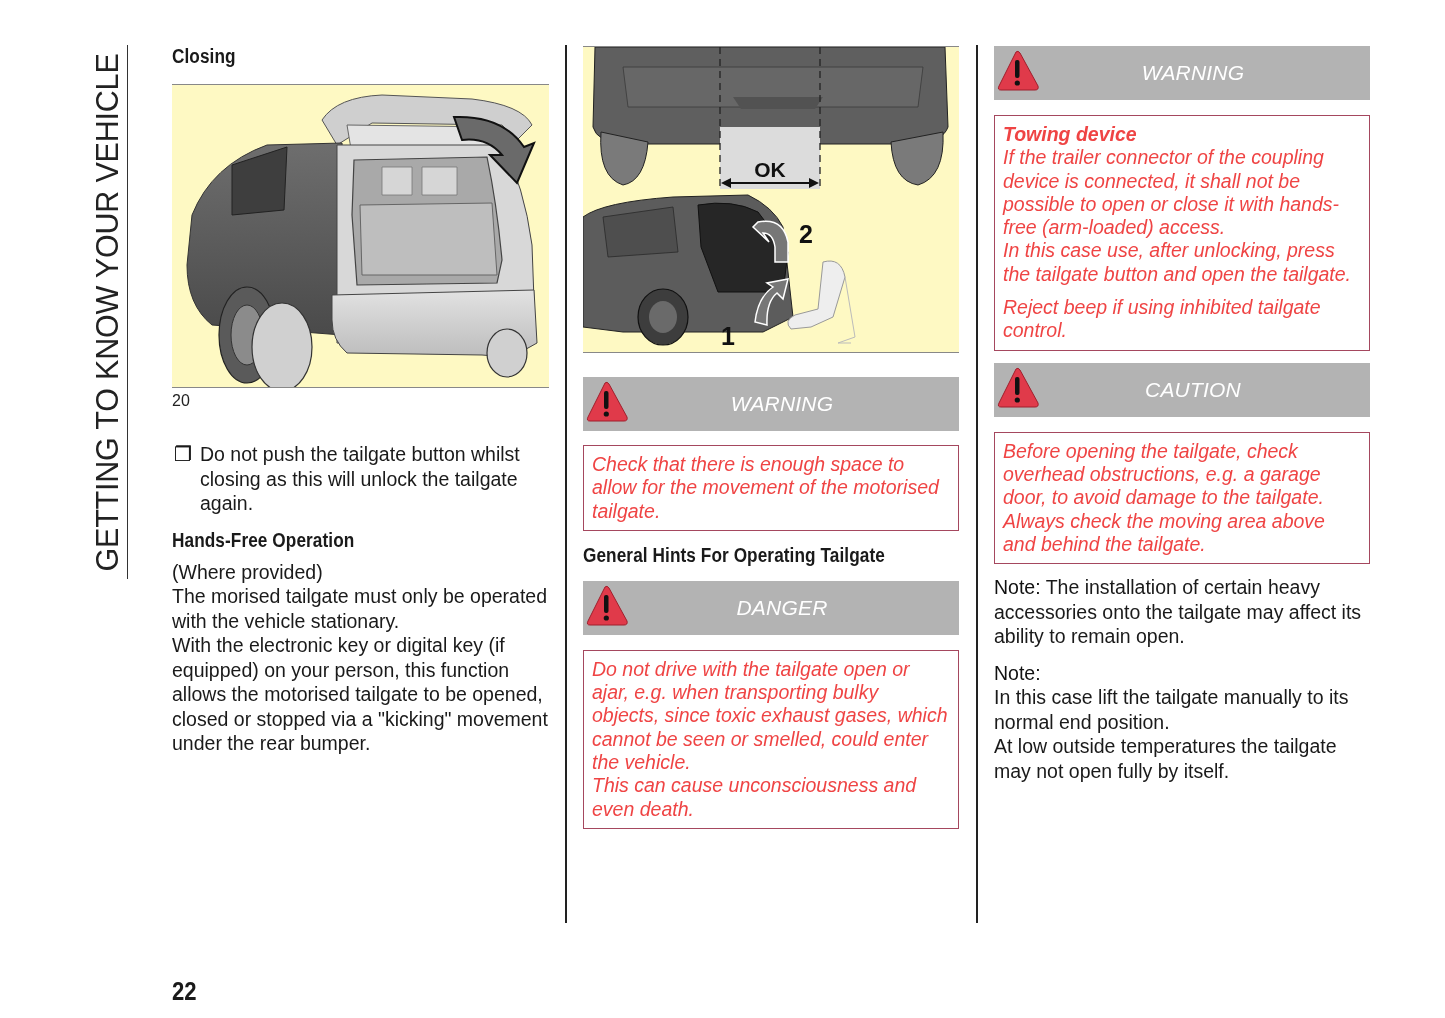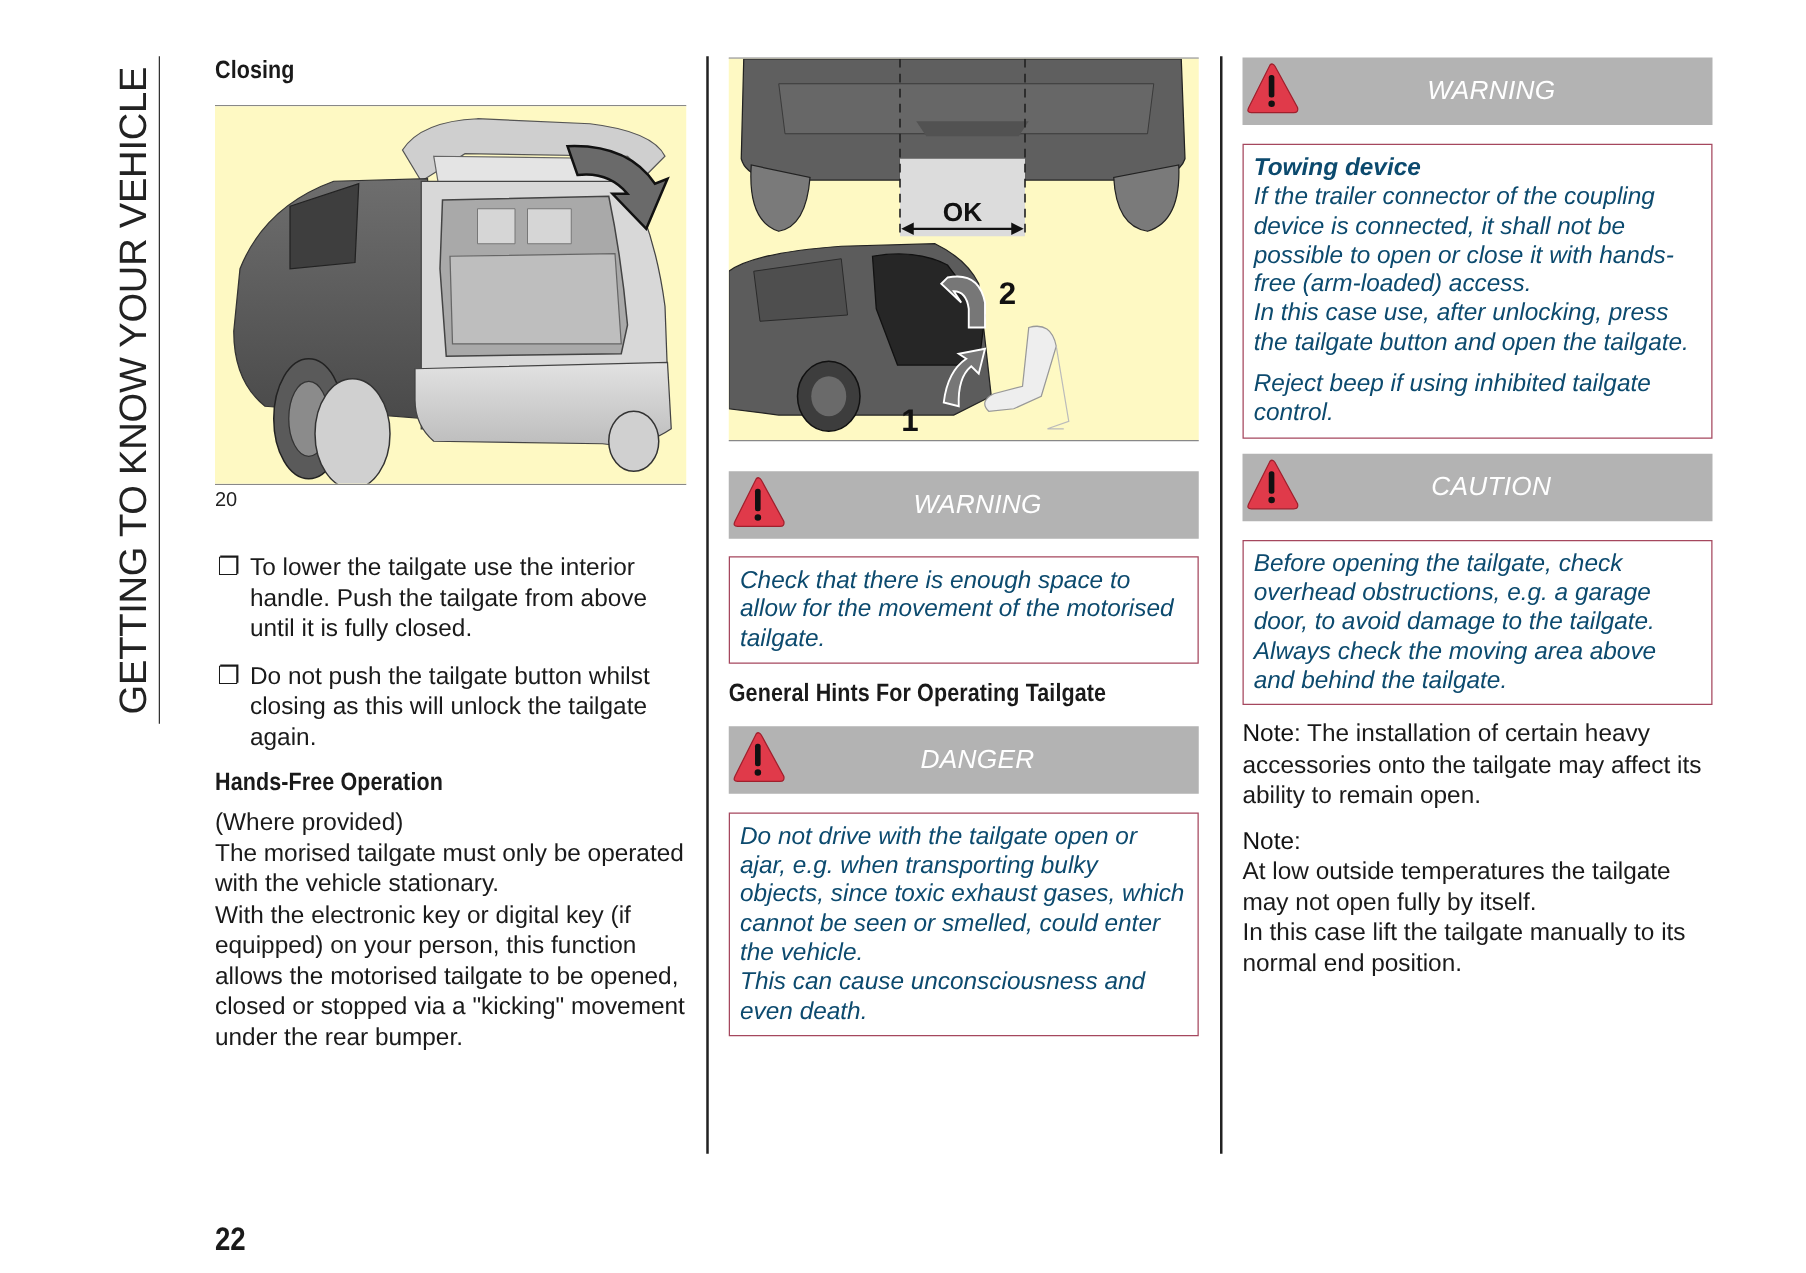--- a/index.html
+++ b/index.html
@@ -47,21 +47,21 @@
       position: relative; width: 100%; height: 54px; background: #b3b3b3;
       display: flex; align-items: center; justify-content: center;
     }
     .alert-head .label {
       color: #ffffff; font-style: italic; font-size: 21px; letter-spacing: 0.2px; margin-left: 22px;
     }
     .alert-head .tri-icon { position: absolute; left: 2px; top: 4px; width: 44px; height: 42px; }
 
     .alert-box {
       width: 100%; border: 1.5px solid #a5475e; background: #fff;
-      padding: 7px 8px 7px 8px; font-style: italic; font-size: 19.5px; line-height: 23.3px; color: #0c4a6e;
+      padding: 7px 8px 7px 8px; font-style: italic; font-size: 19.5px; line-height: 23.3px; color: #ef4444;
     }
     .alert-box p + p { margin-top: 10px; }
     .alert-box .bold-title { font-weight: bold; font-style: italic; display: block; }
 
     .note-label { color: #111; }
 
     .page-number {
       position: absolute; left: 172px; top: 976px; font-family: "Liberation Sans", sans-serif;
       font-weight: bold; font-size: 26px; transform: scaleX(0.85); transform-origin: left;
     }
@@ -116,21 +116,20 @@
       <path d="M282 32 Q330 30 352 62 L362 58 L345 98 L318 70 L330 70 Q315 52 290 55 Z" fill="#6a6a6a" stroke="#111" stroke-width="2"></path>
     </svg>
   </div>
 
   <div class="hrule"></div>
   <div class="fig-num">20</div>
 
   <ul class="bullet-list">
     <li>
       <span class="bullet">❐</span>
-      <span>To lower the tailgate use the interior handle. Push the tailgate from above until it is fully closed.</span>
     </li>
     <li>
       <span class="bullet">❐</span>
       <span>Do not push the tailgate button whilst closing as this will unlock the tailgate again.</span>
     </li>
   </ul>
 
   <div class="heading" style="margin-top:10px;">Hands-Free Operation</div>
   <div class="body-text" style="margin-top:8px;">
     <p>(Where provided)</p>
@@ -233,18 +232,18 @@
   </div>
   <div class="alert-box" style="margin-top:15px;">
     <p>Before opening the tailgate, check overhead obstructions, e.g. a garage door, to avoid damage to the tailgate. Always check the moving area above and behind the tailgate.</p>
   </div>
 
   <div class="body-text" style="margin-top:11px;">
     <p><span class="note-label">Note:</span><span> The installation of certain heavy accessories onto the tailgate may affect its ability to remain open.</span></p>
   </div>
   <div class="body-text" style="margin-top:12px;">
     <p class="note-label">Note:</p>
+    <p>In this case lift the tailgate manually to its normal end position.</p>
     <p>At low outside temperatures the tailgate may not open fully by itself.</p>
-    <p>In this case lift the tailgate manually to its normal end position.</p>
   </div>
 </div>
 
 <div class="page-number">22</div>
 
 </body></html>

